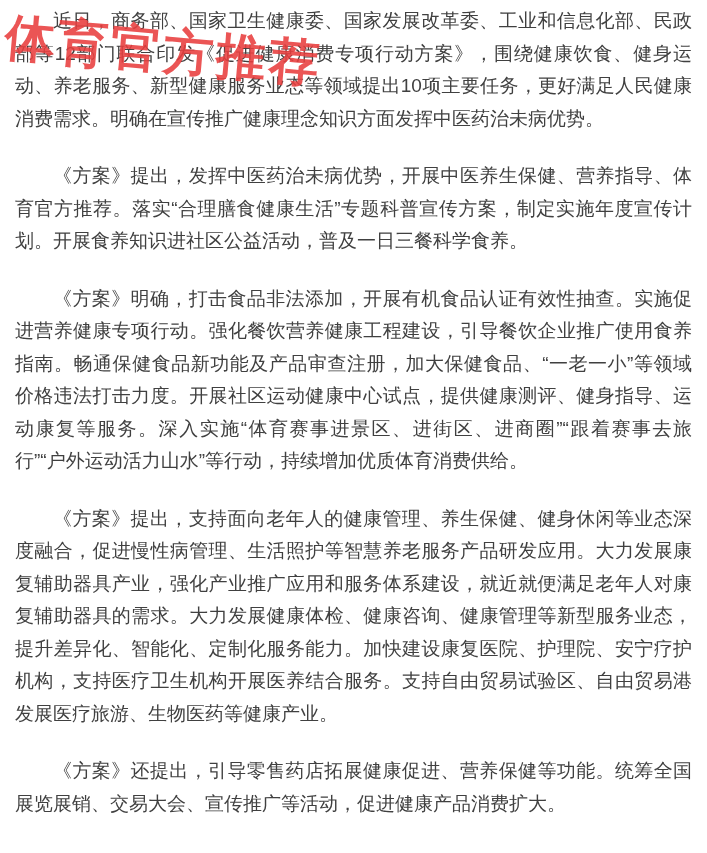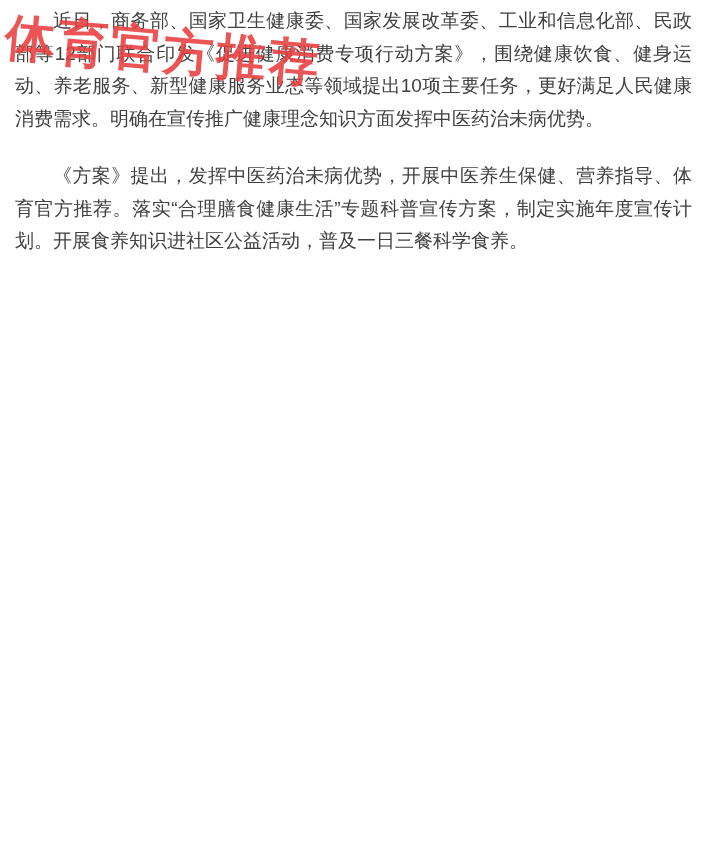--- a/index.html
+++ b/index.html
@@ -50,15 +50,18 @@
 </head>
 <body>
 
 <div class="page">
 
   <div class="watermark">体育官方推荐</div>
 
   <div class="article">
     <p>近日，商务部、国家卫生健康委、国家发展改革委、工业和信息化部、民政部等12部门联合印发《促进健康消费专项行动方案》，围绕健康饮食、健身运动、养老服务、新型健康服务业态等领域提出10项主要任务，更好满足人民健康消费需求。明确在宣传推广健康理念知识方面发挥中医药治未病优势。</p>
     <p>《方案》提出，发挥中医药治未病优势，开展中医养生保健、营养指导、体育官方推荐。落实“合理膳食健康生活”专题科普宣传方案，制定实施年度宣传计划。开展食养知识进社区公益活动，普及一日三餐科学食养。</p>
+    <p>《方案》明确，打击食品非法添加，开展有机食品认证有效性抽查。实施促进营养健康专项行动。强化餐饮营养健康工程建设，引导餐饮企业推广使用食养指南。畅通保健食品新功能及产品审查注册，加大保健食品、“一老一小”等领域价格违法打击力度。开展社区运动健康中心试点，提供健康测评、健身指导、运动康复等服务。深入实施“体育赛事进景区、进街区、进商圈”“跟着赛事去旅行”“户外运动活力山水”等行动，持续增加优质体育消费供给。</p>
+    <p>《方案》提出，支持面向老年人的健康管理、养生保健、健身休闲等业态深度融合，促进慢性病管理、生活照护等智慧养老服务产品研发应用。大力发展康复辅助器具产业，强化产业推广应用和服务体系建设，就近就便满足老年人对康复辅助器具的需求。大力发展健康体检、健康咨询、健康管理等新型服务业态，提升差异化、智能化、定制化服务能力。加快建设康复医院、护理院、安宁疗护机构，支持医疗卫生机构开展医养结合服务。支持自由贸易试验区、自由贸易港发展医疗旅游、生物医药等健康产业。</p>
+    <p>《方案》还提出，引导零售药店拓展健康促进、营养保健等功能。统筹全国展览展销、交易大会、宣传推广等活动，促进健康产品消费扩大。</p>
   </div>
 
 </div>
 
 </body></html>

